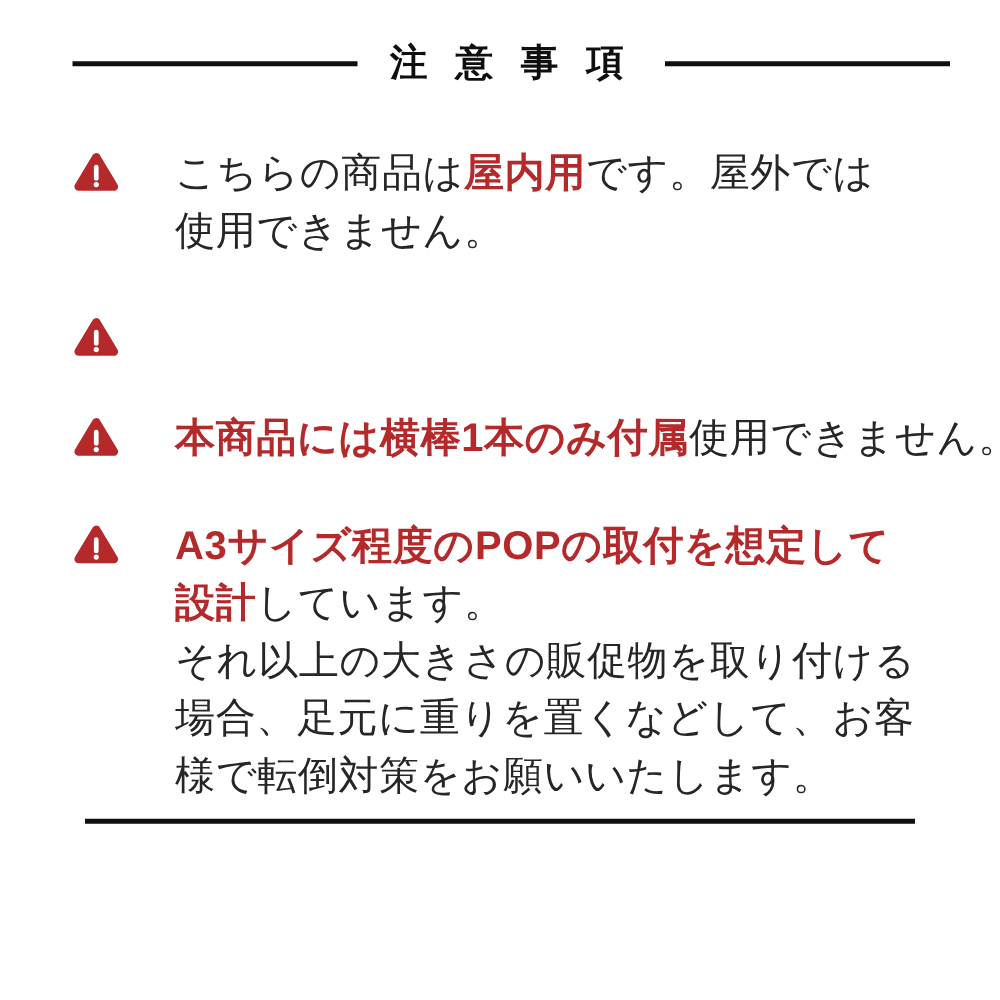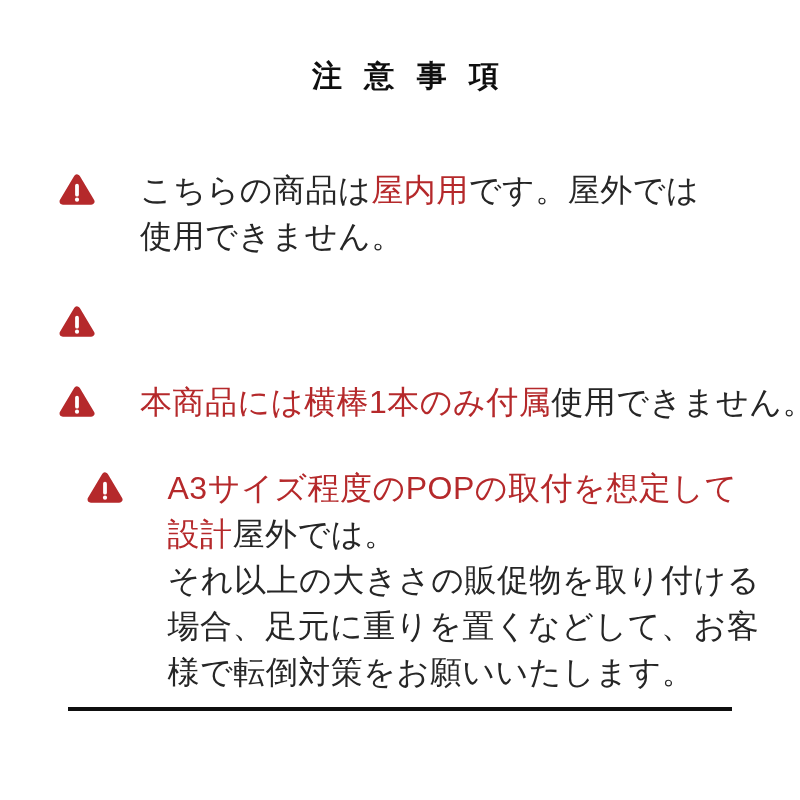--- a/index.html
+++ b/index.html
@@ -13,50 +13,49 @@
     width:800px;height:800px;
     box-sizing:border-box;
     padding:30px 40px 0 58px;
     background:#ffffff;
     overflow:hidden;
     font-family:"Liberation Sans","DejaVu Sans",sans-serif;
   }
   .header{
     display:flex;align-items:center;gap:26px;
     margin-bottom:44px;
-    flex-direction:column;
   }
   .header .h-rule{flex:1;height:4px;background:var(--rule);}
   .title{
     margin:0;
     font-size:30px;font-weight:700;
     letter-spacing:7px;
     color:var(--rule);
     white-space:nowrap;
   }
   .notice{
     display:flex;align-items:flex-start;gap:44px;
     margin-bottom:40px;
   }
-  .notice:last-child{margin-bottom:0;justify-content:flex-end;}
+  .notice:last-child{margin-bottom:0;}
   .warn-icon{
     flex:0 0 38px;width:38px;height:34px;
     margin-top:6px;
     color:var(--accent);
   }
   .warn-icon svg{display:block;width:38px;height:34px;}
   .notice-text{
     margin:0;
     font-size:32px;line-height:46px;
     color:var(--body);
     letter-spacing:0.5px;
     white-space:pre;
   }
   .notice-text.spaced{letter-spacing:5px;}
-  .notice-text .em{color:var(--accent);font-weight:400;}
+  .notice-text .em{color:var(--accent);font-weight:700;}
   .footer-rule{
     height:4px;background:var(--rule);
     margin:12px 28px 0 10px;
   }
 </style>
 </head>
 <body>
 
 <div class="page">
 
@@ -102,21 +101,21 @@
 
   <div class="notice">
     <span class="warn-icon">
       <svg viewBox="0 0 40 36" aria-hidden="true">
         <path d="M20 5 L35 30 L5 30 Z" fill="currentColor" stroke="currentColor" stroke-width="7" stroke-linejoin="round"></path>
         <path d="M20 13.5 L20 23" stroke="#ffffff" stroke-width="4" stroke-linecap="round" fill="none"></path>
         <circle cx="20" cy="28.2" r="2.2" fill="#ffffff"></circle>
       </svg>
     </span>
     <p class="notice-text"><span class="em">A3サイズ程度のPOPの取付を想定して
-設計</span><span class="plain">屋外では。
+設計</span><span class="plain">しています。
 それ以上の大きさの販促物を取り付ける
 場合、足元に重りを置くなどして、お客
 様で転倒対策をお願いいたします。</span></p>
   </div>
 </main>
 
   <div class="footer-rule"></div>
 
 </div>
 

